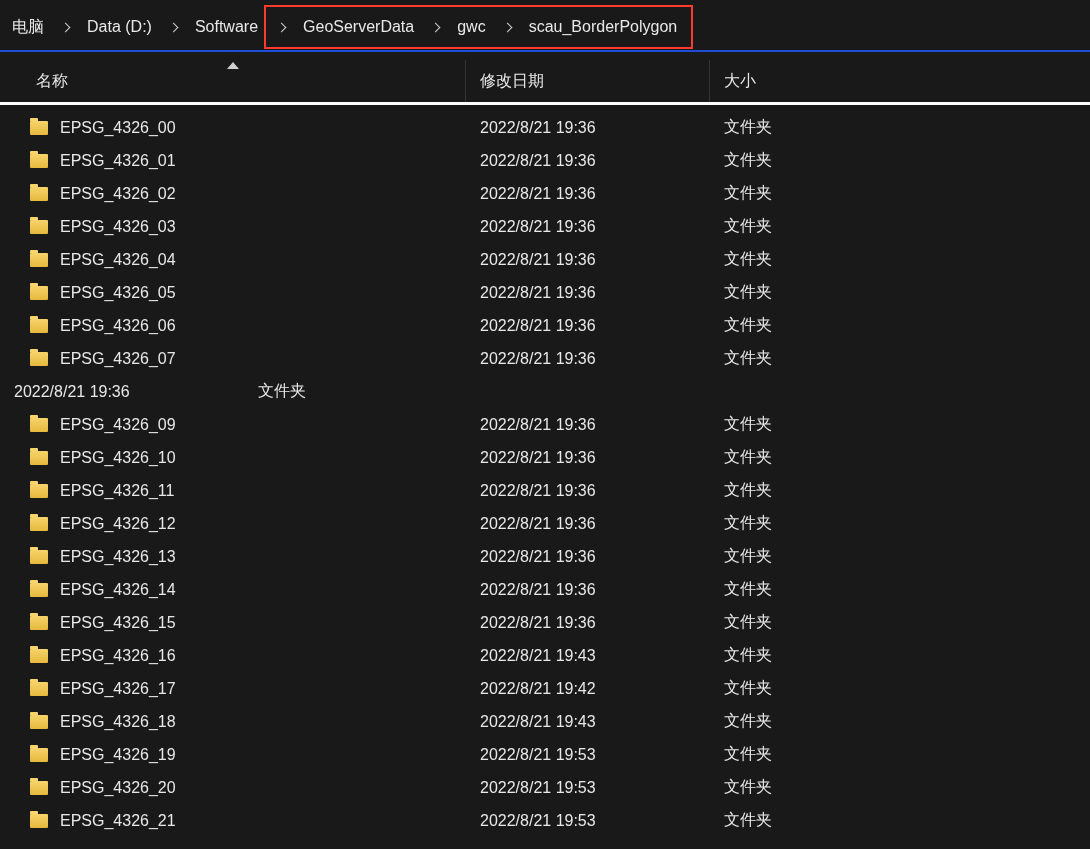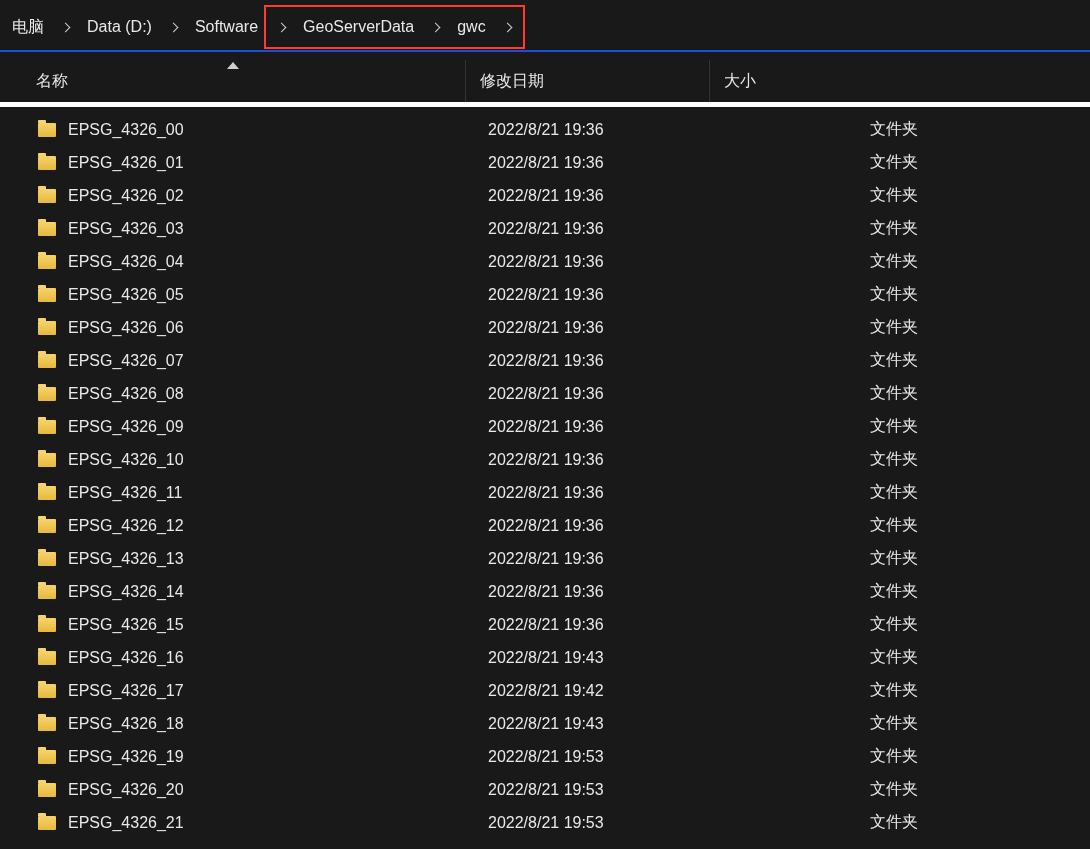--- a/index.html
+++ b/index.html
@@ -38,21 +38,21 @@
     height: 44px;
     box-sizing: border-box;
     padding: 0 4px;
     margin-left: -4px;
   }
 
   .headers {
     display: flex;
     align-items: center;
     height: 42px;
-    border-bottom: 5px solid #ffffff;
+    border-bottom: 3px solid #ffffff;
     user-select: none;
     margin-top: 8px;
   }
   .col {
     padding: 0 14px;
     height: 100%;
     display: flex;
     align-items: center;
     border-right: 1px solid #333;
     position: relative;
@@ -71,31 +71,30 @@
     left: 50%;
     transform: translateX(-50%);
     width: 0; height: 0;
     border-left: 6px solid transparent;
     border-right: 6px solid transparent;
     border-bottom: 7px solid #cfcfcf;
   }
 
   .rows {
     padding-top: 6px;
-    margin-left: 8px;
   }
   .row {
     display: flex;
     align-items: center;
     height: 33px;
     cursor: pointer;
   }
   .cell-name { width: 466px; display: flex; align-items: center; padding-left: 30px; box-sizing: border-box; }
   .cell-date { width: 244px; padding-left: 14px; box-sizing: border-box; }
-  .cell-type { width: 200px; padding-left: 14px; box-sizing: border-box; text-align: right; }
+  .cell-type { width: 200px; padding-left: 14px; box-sizing: border-box; }
   .cell-size { width: 170px; padding-left: 14px; box-sizing: border-box; }
 
   .folder-icon {
     width: 18px;
     height: 14px;
     margin-right: 12px;
     position: relative;
     flex-shrink: 0;
   }
   .folder-icon .tab {
@@ -130,20 +129,21 @@
     <span class="sep"><span class="chev"></span></span>
     <span class="crumb">Data (D:)</span>
     <span class="sep"><span class="chev"></span></span>
     <span class="crumb">Software</span>
     <span class="highlight-box">
       <span class="sep"><span class="chev"></span></span>
       <span class="crumb">GeoServerData</span>
       <span class="sep"><span class="chev"></span></span>
       <span class="crumb">gwc</span>
       <span class="sep"><span class="chev"></span></span>
+      <span class="crumb">scau_BorderPolygon</span>
     </span>
   </div>
 
 <div class="headers">
   <div class="col col-name">
     <span class="sort-arrow"></span>
     <span>名称</span>
   </div>
   <div class="col col-date">
     <span>修改日期</span>
@@ -244,27 +244,20 @@
           <span class="tab"></span>
           <span class="body"></span>
         </span>
         <span>EPSG_4326_07</span>
       </div>
       <div class="cell-date">2022/8/21 19:36</div>
       <div class="cell-type">文件夹</div>
       <div class="cell-size"></div>
     </div>
     <div class="row">
-      <div class="cell-name">
-        <span class="folder-icon">
-          <span class="tab"></span>
-          <span class="body"></span>
-        </span>
-        <span>EPSG_4326_08</span>
-      </div>
       <div class="cell-date">2022/8/21 19:36</div>
       <div class="cell-type">文件夹</div>
       <div class="cell-size"></div>
     </div>
     <div class="row">
       <div class="cell-name">
         <span class="folder-icon">
           <span class="tab"></span>
           <span class="body"></span>
         </span>

